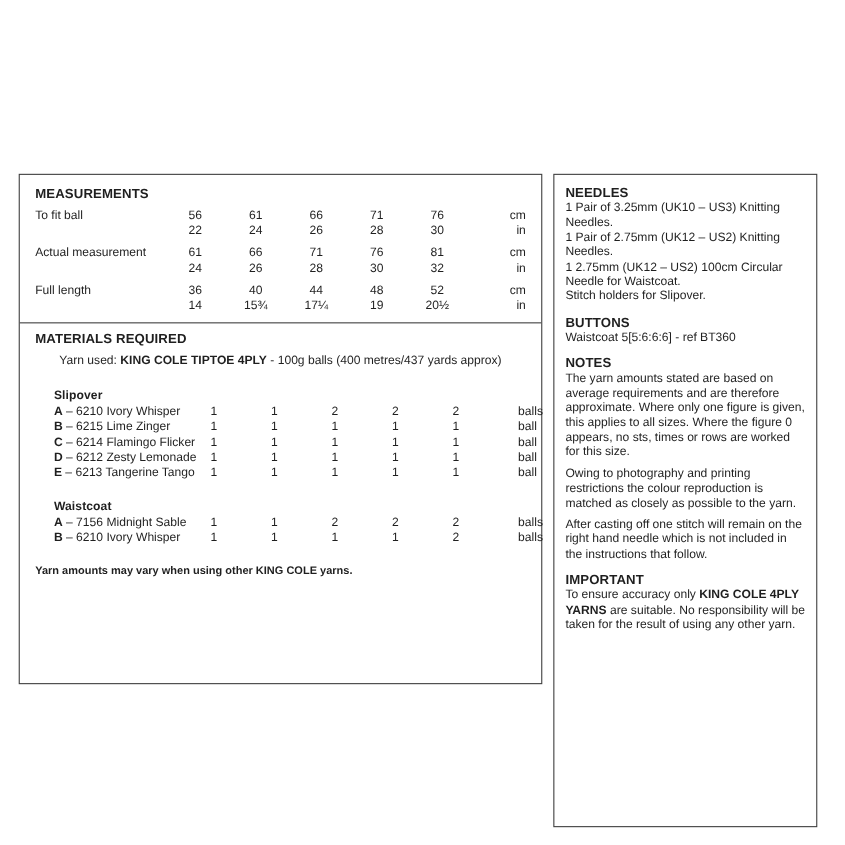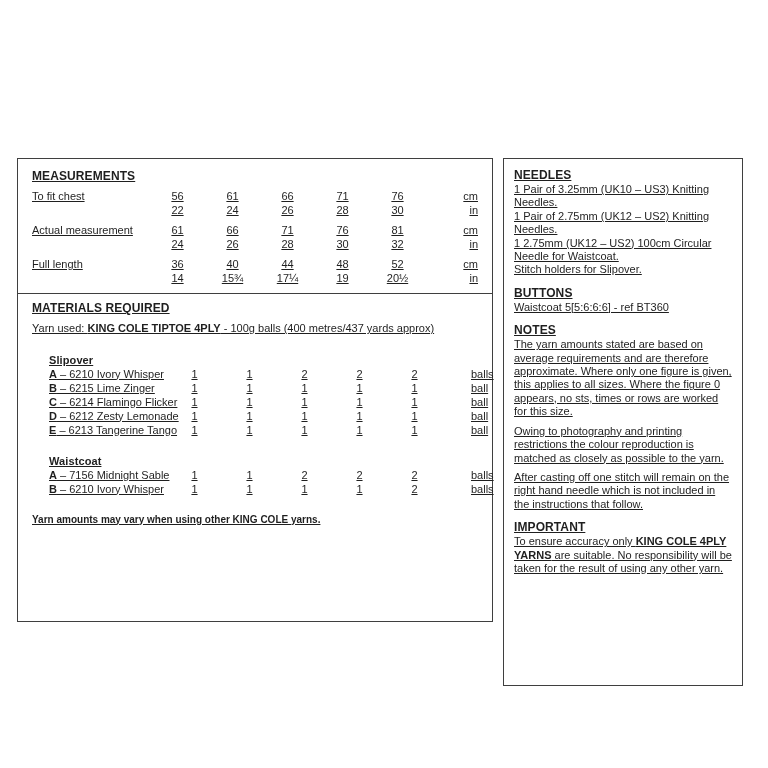--- a/index.html
+++ b/index.html
@@ -14,24 +14,23 @@
     font-family: "Liberation Sans", "DejaVu Sans", sans-serif;
     color: #1f1f1f;
   }
   * { box-sizing: border-box; }
 
   .panel {
     position: absolute;
     top: 158px;
     background: #ffffff;
     border: 1.5px solid #3f3f3f;
-    text-decoration: underline;
   }
   .panel-left  { left: 17px;  width: 476px; height: 464px; padding: 10px 14px; }
-  .panel-right { left: 503px; width: 240px; height: 528px; padding: 9px 9px 9px 10px; }
+  .panel-right { left: 503px; width: 240px; height: 594px; padding: 9px 9px 9px 10px; }
 
   .sec-title {
     font-size: 12px;
     font-weight: 700;
     margin: 0 0 7px 0;
     letter-spacing: 0.1px;
     line-height: 14px;
   }
   .panel-right .sec-title { margin: 0 0 1px 0; }
 
@@ -60,20 +59,21 @@
     border-top: 1.5px solid #3f3f3f;
     margin: 8px -14px 7px -14px;
     height: 0;
   }
 
   .yarn-used {
     font-size: 11px;
     line-height: 13.5px;
     margin: 0 0 8px 0;
     white-space: nowrap;
+    text-align: center;
   }
   .yarn-group { margin: 17px; }
   .yarn-group.second { margin-top: 7px; }
   .yarn-note {
     font-size: 10px;
     font-weight: 700;
     margin: 4px 0 0 0;
     line-height: 13.5px;
   }
 
@@ -91,21 +91,21 @@
 </head>
 <body>
 
 <div class="panel panel-left">
 
   <div>
     <h2 class="sec-title">MEASUREMENTS</h2>
 
     <div class="mgroup">
       <div class="mrow">
-        <span class="rl">To fit chest</span>
+        <span class="rl">To fit ball</span>
         <span class="n">56</span>
         <span class="n">61</span>
         <span class="n">66</span>
         <span class="n">71</span>
         <span class="n">76</span>
         <span class="u">cm</span>
       </div>
       <div class="mrow">
         <span class="rl"></span>
         <span class="n">22</span>

